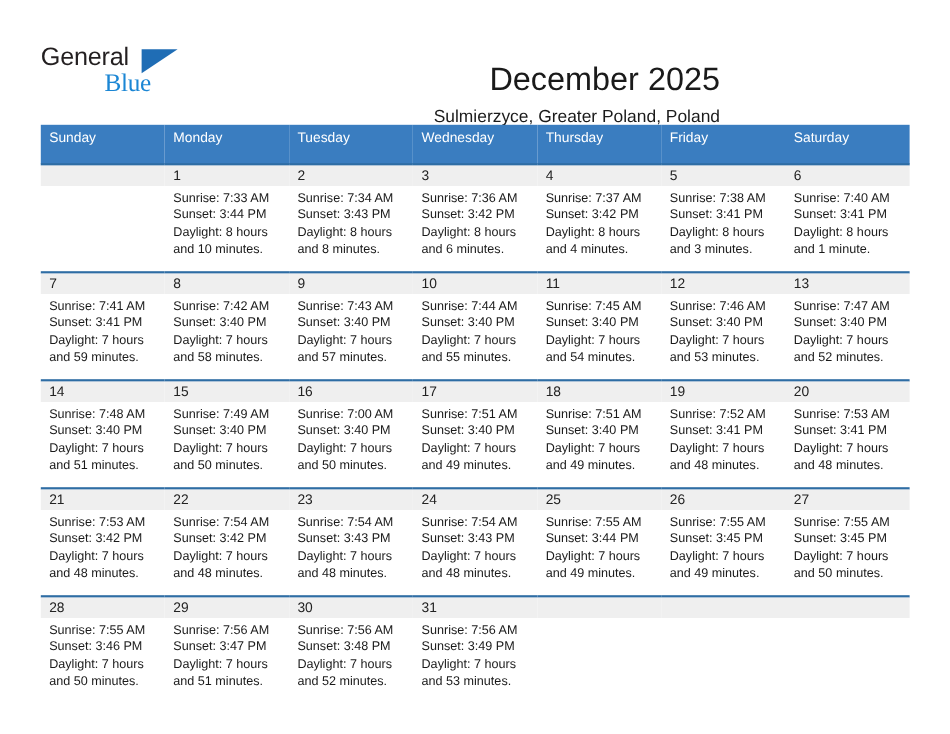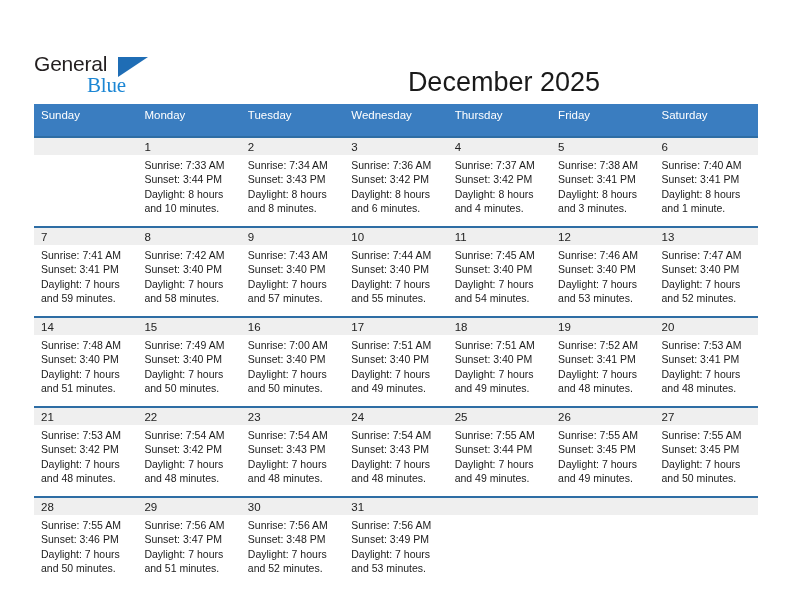--- a/index.html
+++ b/index.html
@@ -19,21 +19,21 @@
     position: relative;
     width: 792px;
     height: 612px;
     box-sizing: border-box;
   }
 
   
   .header {
     position: absolute;
     left: 0;
-    top: 16px;
+    top: 0;
     width: 635px;
     height: 100px;
   }
 
   .logo {
     position: absolute;
     left: 34px;
     top: 36px;
     width: 130px;
     height: 52px;
@@ -160,20 +160,21 @@
   <div class="header">
 
     <div class="logo">
       <span class="logo-general">General</span>
       <span class="logo-triangle"></span>
       <span class="logo-blue">Blue</span>
     </div>
 
     <div class="title-block">
       <div class="cal-title">December 2025</div>
+      <div class="cal-subtitle">Sulmierzyce, Greater Poland, Poland</div>
     </div>
 
   </div>
 
   <table class="calendar">
     <thead>
       <tr>
         <th>Sunday</th>
         <th>Monday</th>
         <th>Tuesday</th>

